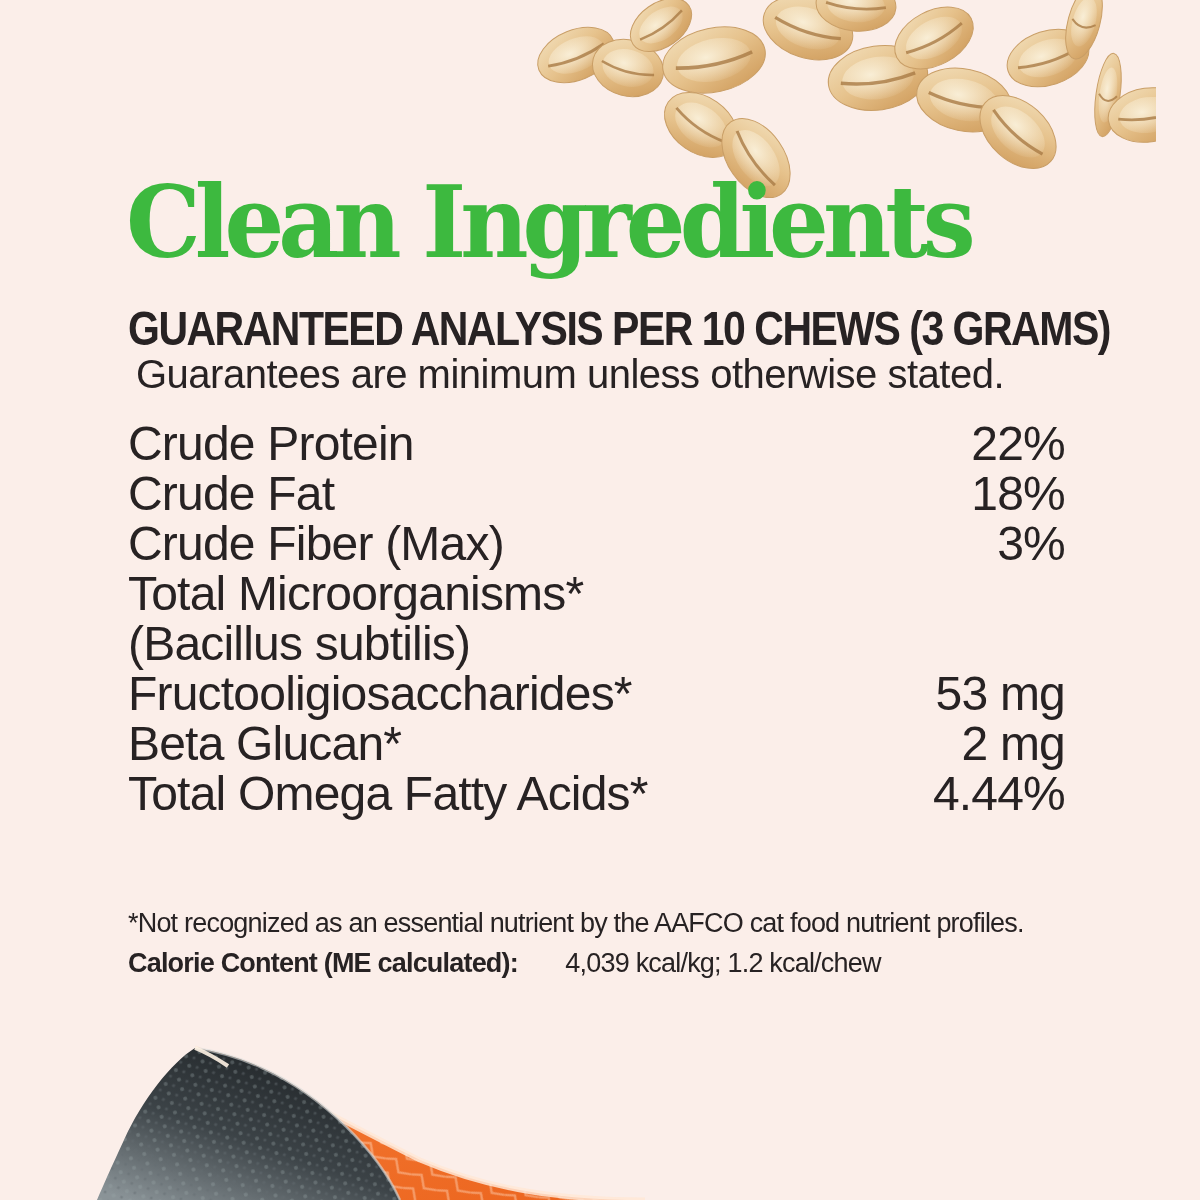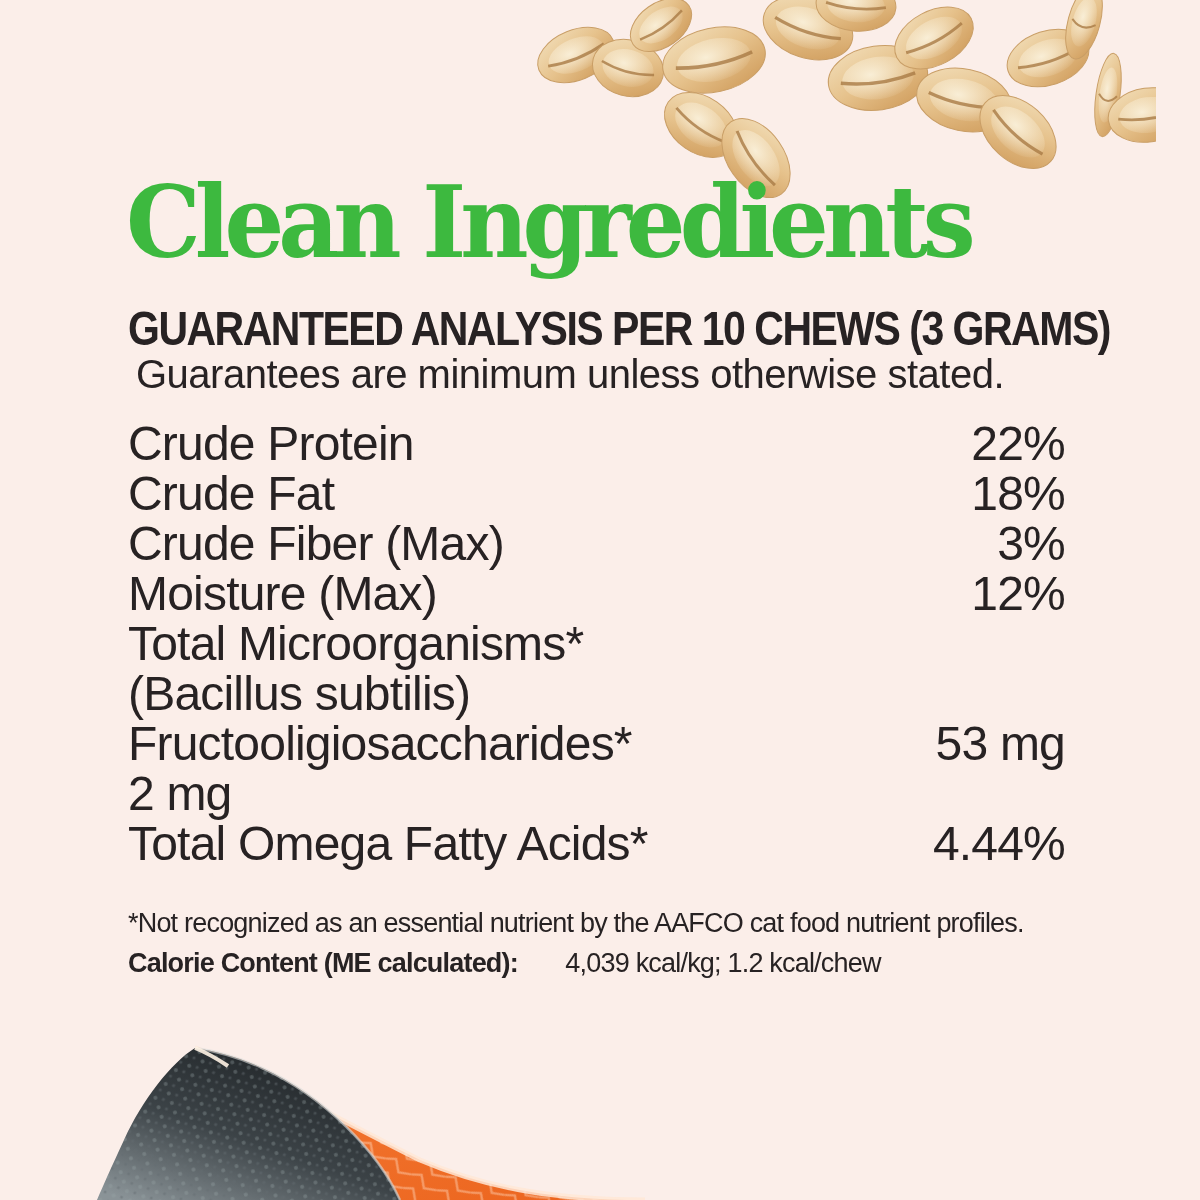--- a/index.html
+++ b/index.html
@@ -172,35 +172,32 @@
     </div>
     <div class="row">
       <span class="lbl">Crude Fat</span>
       <span class="val">18%</span>
     </div>
     <div class="row">
       <span class="lbl">Crude Fiber (Max)</span>
       <span class="val">3%</span>
     </div>
     <div class="row">
-      <span class="lbl">Moisture (Max)</span>
-      <span class="val">12%</span>
-    </div>
-    <div class="row">
       <span class="lbl">Total Microorganisms*</span>
     </div>
     <div class="row">
       <span class="lbl">(Bacillus subtilis)</span>
       <span class="val"></span>
     </div>
     <div class="row">
       <span class="lbl">Fructooligiosaccharides*</span>
       <span class="val">53 mg</span>
     </div>
     <div class="row">
+      <span class="lbl">Beta Glucan*</span>
       <span class="val">2 mg</span>
     </div>
     <div class="row">
       <span class="lbl">Total Omega Fatty Acids*</span>
       <span class="val">4.44%</span>
     </div>
   </div>
 
   <div class="footnote">*Not recognized as an essential nutrient by the AAFCO cat food nutrient profiles.</div>
   <div class="calorie">

